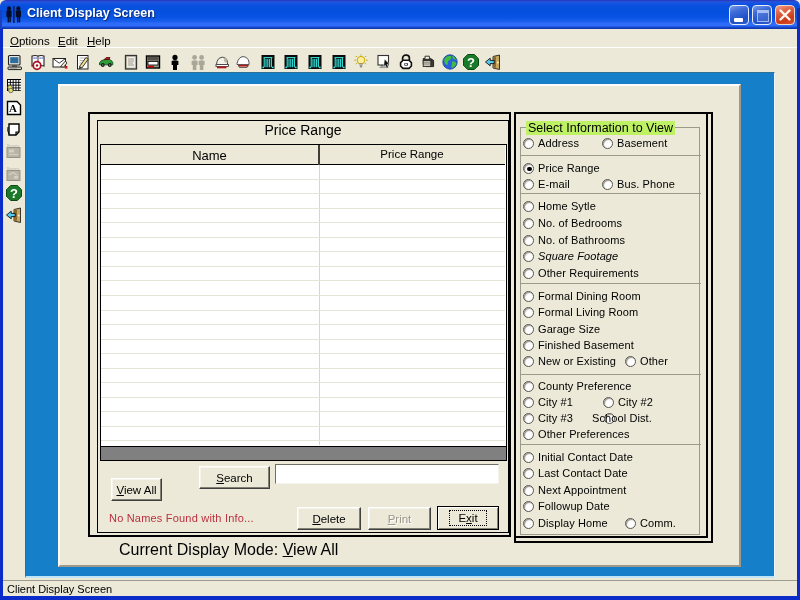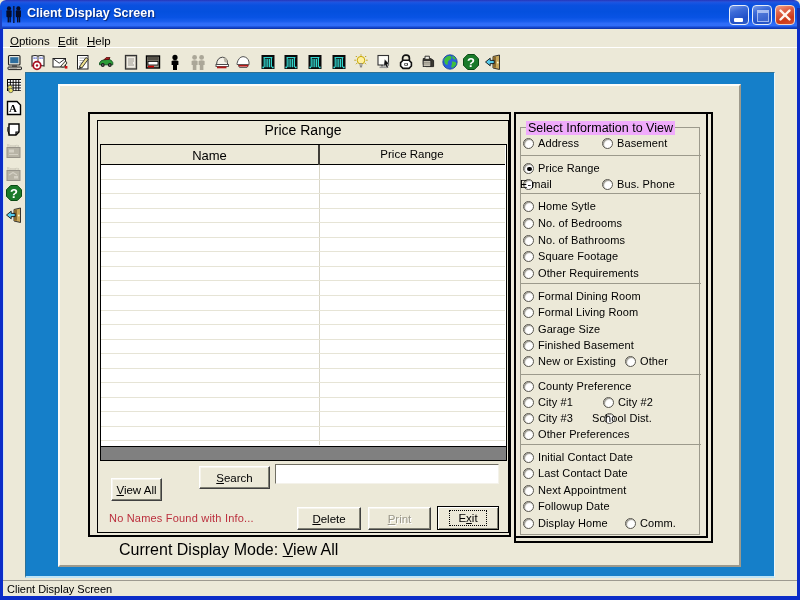--- a/index.html
+++ b/index.html
@@ -338,46 +338,46 @@
   </div>
 <div class="btn abs" style="left:368px;top:507px;width:63px;height:23px;color:#9B988A;text-shadow:1px 1px 0 #fff;">
     <span><u>P</u>rint</span>
   </div>
 <div class="btn abs" style="left:437px;top:506px;width:62px;height:24px;border:1.5px solid #000;box-shadow:inset 1px 1px 0 #fff,inset -1px -1px 0 #808074;">
     <span style="outline:1px dotted #000;padding:1px 8px;text-align:right;">E<u>x</u>it</span>
   </div>
 <div class="abs" style="left:514px;top:112px;width:199px;height:431px;border:2px solid #000;"></div>
 <div class="abs" style="left:516px;top:114px;width:192px;height:424px;border-right:2px solid #000;border-bottom:2px solid #000;"></div>
 <div class="abs" style="left:519.5px;top:127px;width:180.5px;height:408px;border:1px solid #9C9A8C;"></div>
-<div class="abs" style="left:526px;top:120.5px;background:#f0abfc;padding:0 2px;font-size:12.5px;color:#000;">Select Information to View</div>
+<div class="abs" style="left:526px;top:120.5px;background:#bef264;padding:0 2px;font-size:12.5px;color:#000;">Select Information to View</div>
 <div class="abs fline" style="left:519.5px;top:154.5px;width:181px;height:1px;"></div>
 <div class="abs fline" style="left:519.5px;top:192.5px;width:181px;height:1px;"></div>
 <div class="abs fline" style="left:519.5px;top:283px;width:181px;height:1px;"></div>
 <div class="abs fline" style="left:519.5px;top:373.5px;width:181px;height:1px;"></div>
 <div class="abs fline" style="left:519.5px;top:444px;width:181px;height:1px;"></div>
 <div class="radio abs" style="left:523px;top:138px;"></div>
 <div class="rlabel abs" style="left:538px;top:137px;">Address</div>
 <div class="radio abs" style="left:602px;top:138px;"></div>
 <div class="rlabel abs" style="left:617px;top:137px;">Basement</div>
 <div class="radio abs" style="left:523px;top:162.5px;">
     <div class="abs" style="left:3px;top:3px;width:4.5px;height:4.5px;border-radius:50%;background:#000;"></div>
   </div>
 <div class="rlabel abs" style="left:538px;top:161.5px;">Price Range</div>
 <div class="radio abs" style="left:523px;top:179px;"></div>
-<div class="rlabel abs" style="left:520px;top:178px;">E-mail</div>
+<div class="rlabel abs" style="left:538px;top:178px;">E-mail</div>
 <div class="radio abs" style="left:602px;top:179px;"></div>
 <div class="rlabel abs" style="left:617px;top:178px;">Bus. Phone</div>
 <div class="radio abs" style="left:523px;top:201px;"></div>
 <div class="rlabel abs" style="left:538px;top:200px;">Home Sytle</div>
 <div class="radio abs" style="left:523px;top:218px;"></div>
 <div class="rlabel abs" style="left:538px;top:217px;">No. of Bedrooms</div>
 <div class="radio abs" style="left:523px;top:234.5px;"></div>
 <div class="rlabel abs" style="left:538px;top:233.5px;">No. of Bathrooms</div>
 <div class="radio abs" style="left:523px;top:251px;"></div>
-<div class="rlabel abs" style="left:538px;top:250px;">Square Footage</div>
+<div class="rlabel abs" style="left:538px;top:250px;font-style:italic;">Square Footage</div>
 <div class="radio abs" style="left:523px;top:267.5px;"></div>
 <div class="rlabel abs" style="left:538px;top:266.5px;">Other Requirements</div>
 <div class="radio abs" style="left:523px;top:290.5px;"></div>
 <div class="rlabel abs" style="left:538px;top:289.5px;">Formal Dining Room</div>
 <div class="radio abs" style="left:523px;top:307px;"></div>
 <div class="rlabel abs" style="left:538px;top:306px;">Formal Living Room</div>
 <div class="radio abs" style="left:523px;top:323.5px;"></div>
 <div class="rlabel abs" style="left:538px;top:322.5px;">Garage Size</div>
 <div class="radio abs" style="left:523px;top:340px;"></div>
 <div class="rlabel abs" style="left:538px;top:339px;">Finished Basement</div>

